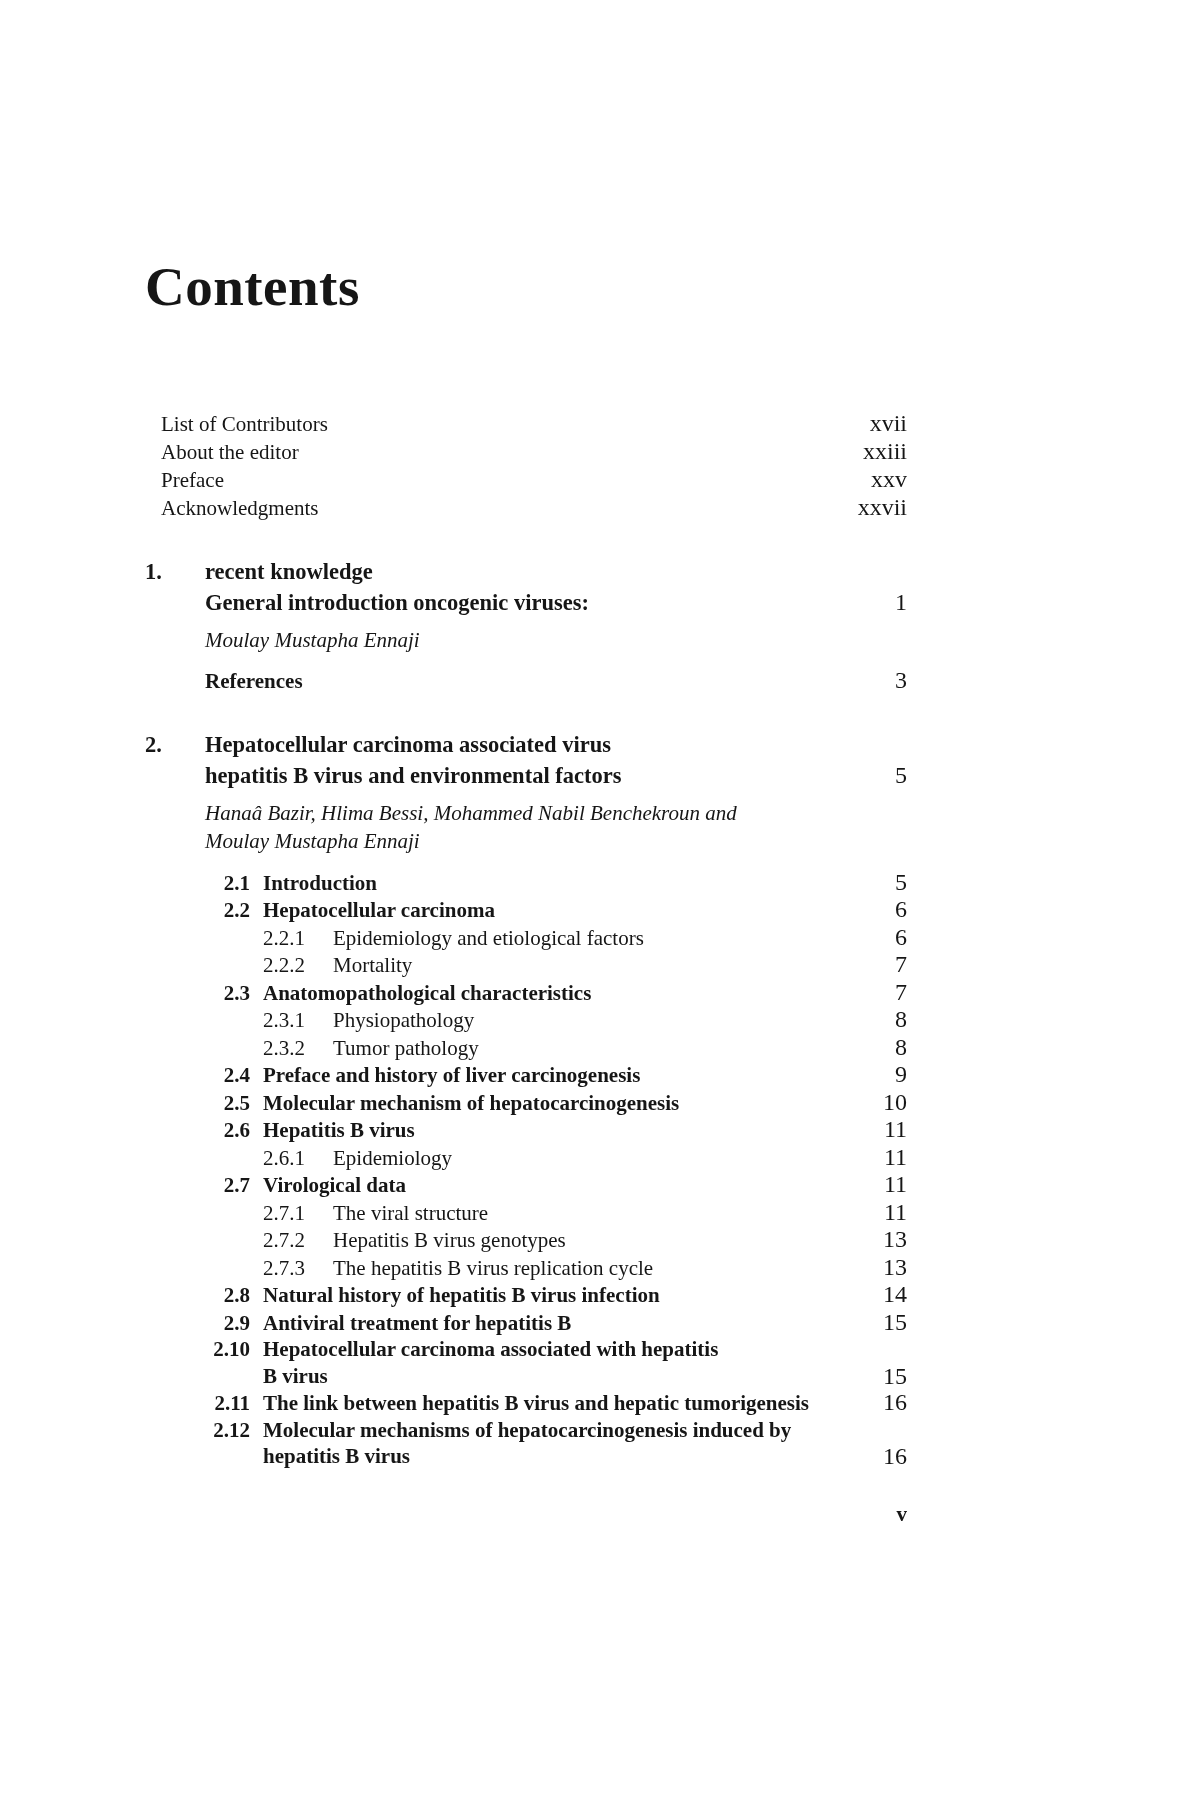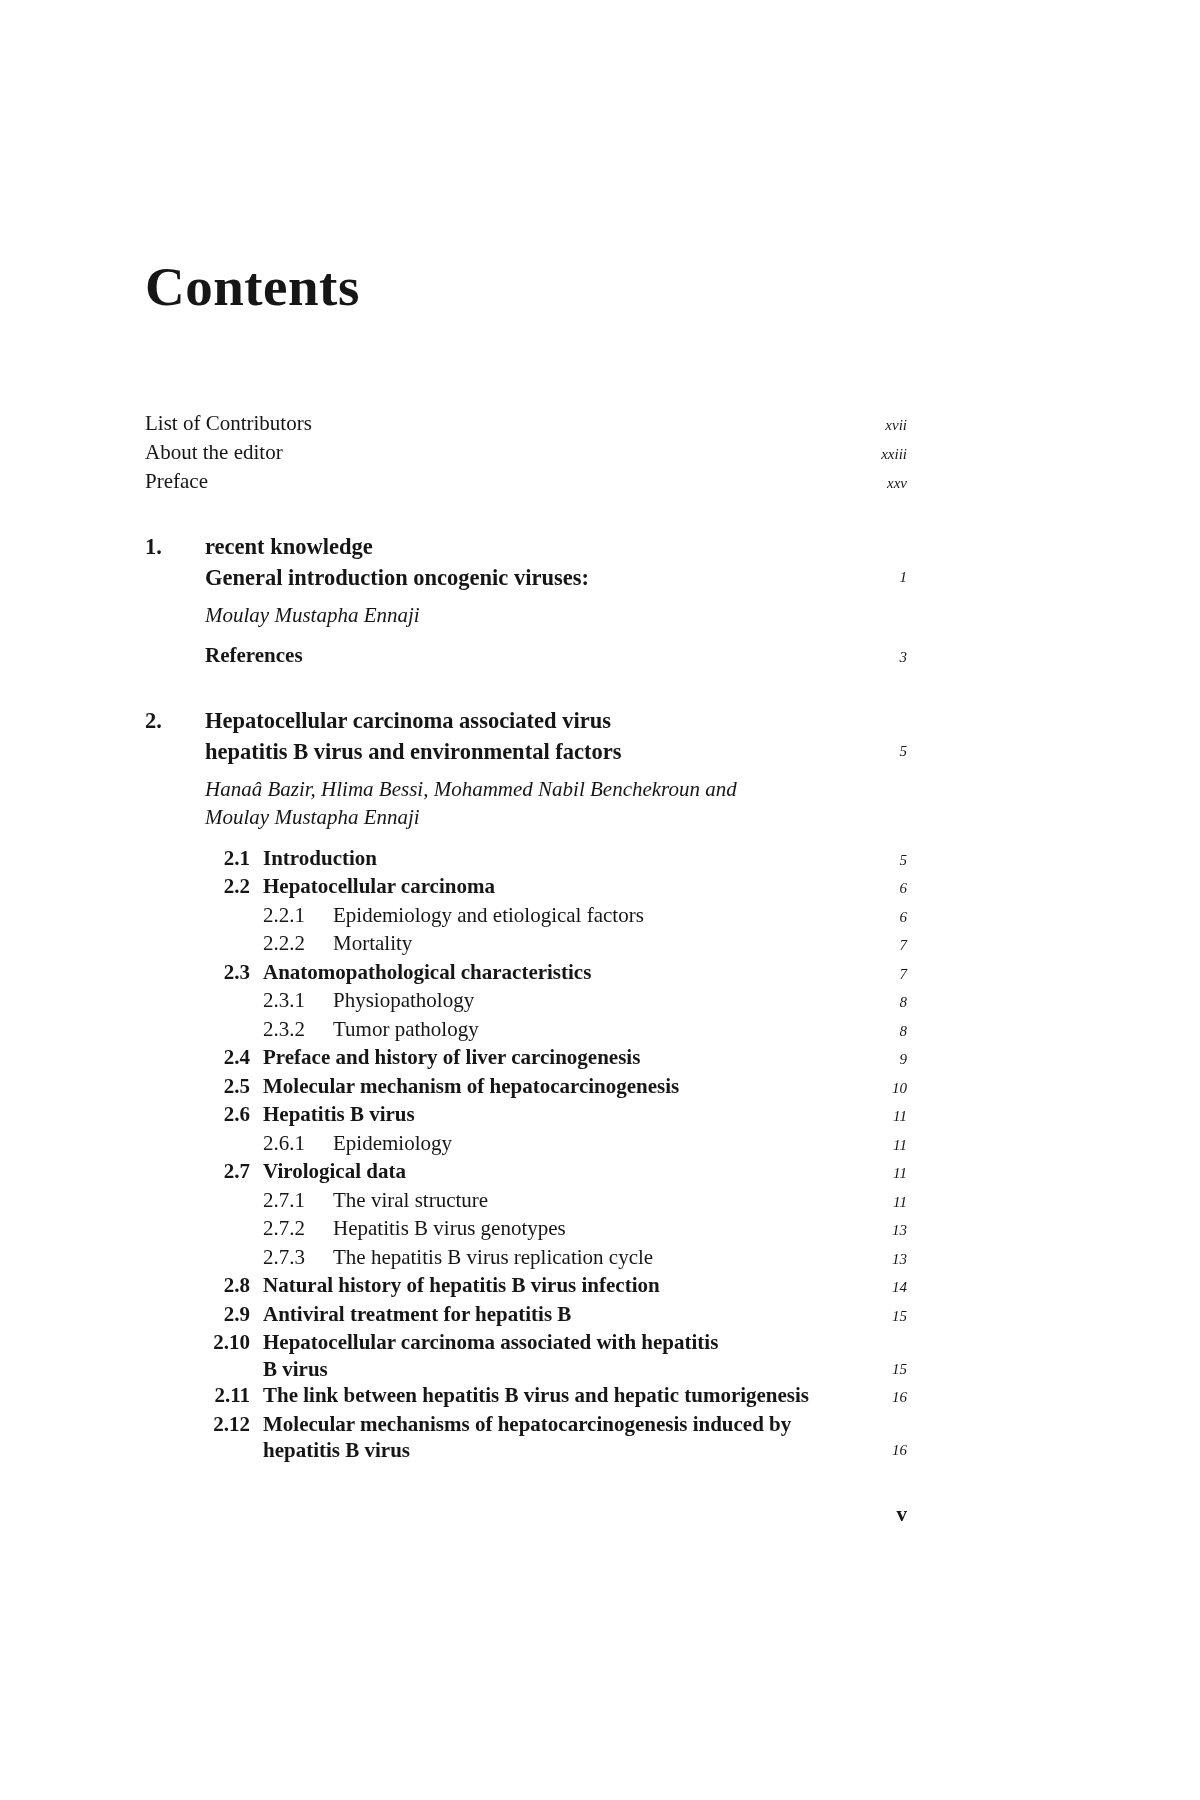--- a/index.html
+++ b/index.html
@@ -18,29 +18,29 @@
     top: 12px;
     width: 762px;
   }
   .heading {
     margin-top: 246px;
     font-size: 55px;
     line-height: 1.05;
     font-weight: 700;
     letter-spacing: 0.5px;
   }
-  .front-matter { margin-top: 94px; }
+  .front-matter { margin-top: 94px; margin-left: 16px; }
   .fm-row {
     display: flex;
     align-items: baseline;
     font-size: 21px;
     line-height: 27px;
   }
   .spacer { flex: 1 1 auto; }
-  .pg { font-size: 15px; font-weight: 400; white-space: nowrap; font-style: italic; }
+  .pg { font-size: 24px; font-weight: 400; white-space: nowrap; }
 
   .chapter { margin-top: 34px; }
   .ch-head { display: flex; align-items: flex-end; }
   .ch-num {
     align-self: flex-start;
     width: 60px;
     flex: 0 0 60px;
     font-size: 22.5px;
     line-height: 31px;
     font-weight: 700;
@@ -125,20 +125,25 @@
     <div class="fm-row">
       <span>About the editor</span>
       <span class="spacer"></span>
       <span class="pg">xxiii</span>
     </div>
     <div class="fm-row">
       <span>Preface</span>
       <span class="spacer"></span>
       <span class="pg">xxv</span>
     </div>
+    <div class="fm-row">
+      <span>Acknowledgments</span>
+      <span class="spacer"></span>
+      <span class="pg">xxvii</span>
+    </div>
   </div>
 
   <section class="chapter">
     <div class="ch-head">
       <span class="ch-num">1.</span>
       <span class="ch-title">
         <span class="line">recent knowledge</span>
         <span class="line">General introduction oncogenic viruses:</span>
       </span>
       <span class="spacer"></span>

